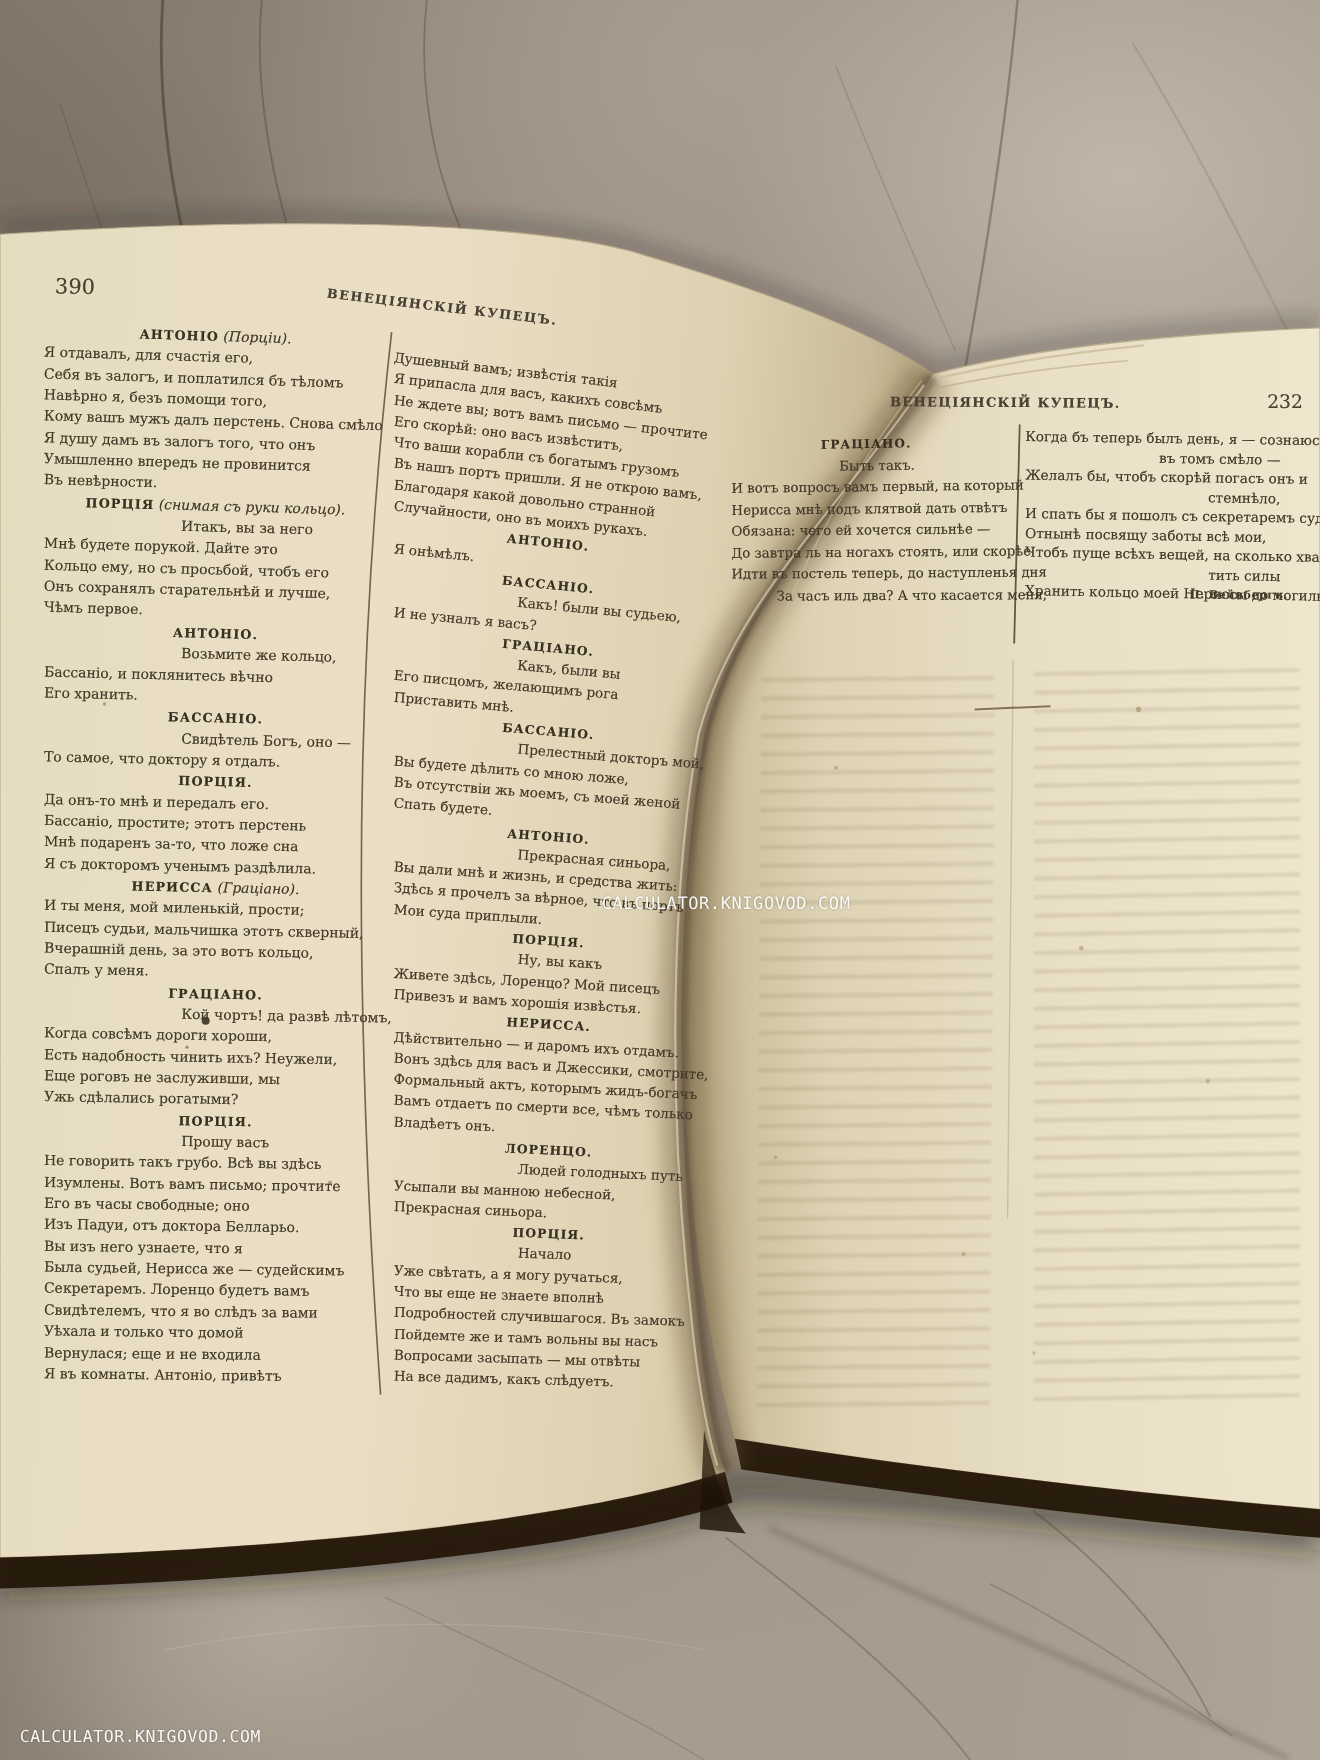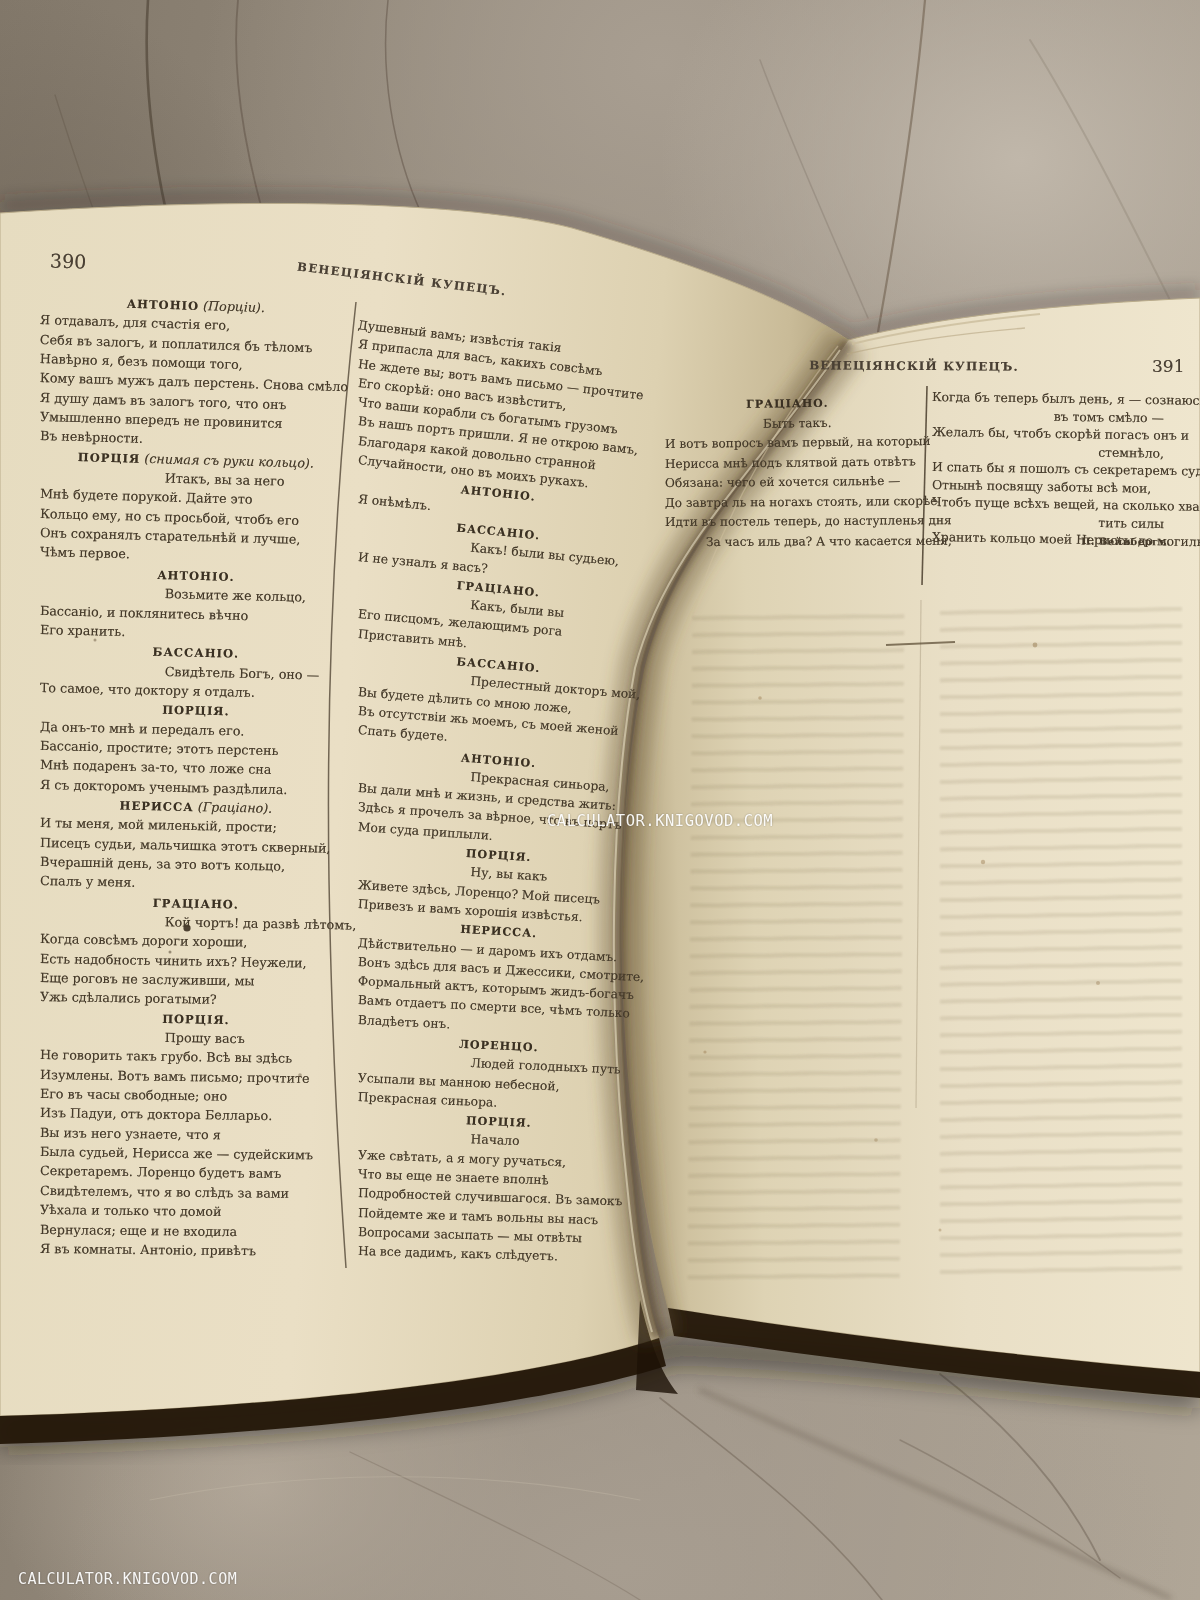--- a/index.html
+++ b/index.html
@@ -146,21 +146,21 @@
     </g>
   </svg>
 
   <div class="ghost" id="ghostA" style="left:690px;top:606px;width:212px;height:678px;transform:rotate(.4deg);"></div>
   <div class="ghost" id="ghostB" style="left:940px;top:600px;width:242px;height:676px;"></div>
 
   <div class="hdr" style="left:50px;top:250px;font-size:19px;transform:rotate(1.5deg);">390</div>
   <div class="hdr runtitle" style="left:287px;top:272px;width:230px;font-size:11.5px;letter-spacing:1.5px;transform:rotate(6.8deg);">ВЕНЕЦІЯНСКІЙ КУПЕЦЪ.</div>
 
   <div class="hdr runtitle" style="left:795px;top:359px;width:238px;font-size:11.8px;letter-spacing:1.2px;transform:rotate(.4deg);">ВЕНЕЦІЯНСКІЙ КУПЕЦЪ.</div>
-  <div class="hdr" style="left:1152px;top:356px;font-size:17px;">391</div>
+  <div class="hdr" style="left:1152px;top:356px;font-size:17px;">232</div>
 
   <div class="page-text col" id="lp-col1" style="left:40px;top:291px;width:312px;--lh:19.35px;--fs:12.7px;">
       <div class="ln head" style="transform: rotate(1.8deg);"><span class="spk">АНТОНІО</span><span class="dir"> (Порціи).</span></div>
       <div class="ln line" style="transform: rotate(1.77551deg);">Я отдавалъ, для счастія его,</div>
       <div class="ln line" style="transform: rotate(1.75102deg);">Себя въ залогъ, и поплатился бъ тѣломъ</div>
       <div class="ln line" style="transform: rotate(1.72653deg);">Навѣрно я, безъ помощи того,</div>
       <div class="ln line" style="transform: rotate(1.70204deg);">Кому вашъ мужъ далъ перстень. Снова смѣло</div>
       <div class="ln line" style="transform: rotate(1.67755deg);">Я душу дамъ въ залогъ того, что онъ</div>
       <div class="ln line" style="transform: rotate(1.65306deg);">Умышленно впередъ не провинится</div>
       <div class="ln line" style="transform: rotate(1.62857deg);">Въ невѣрности.</div>

